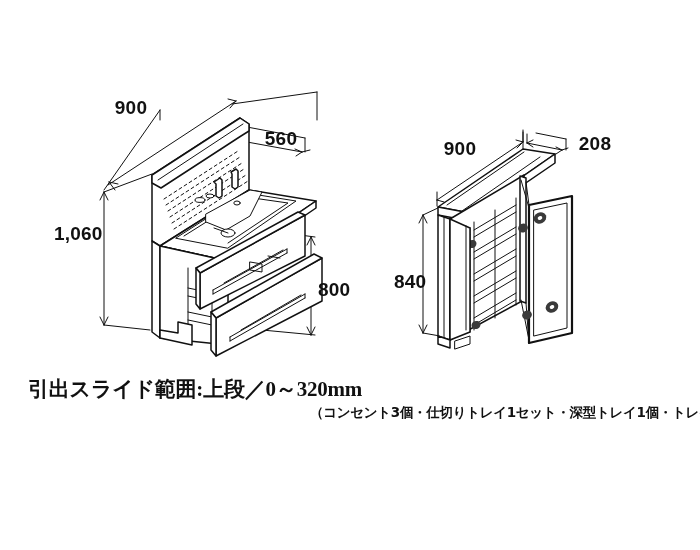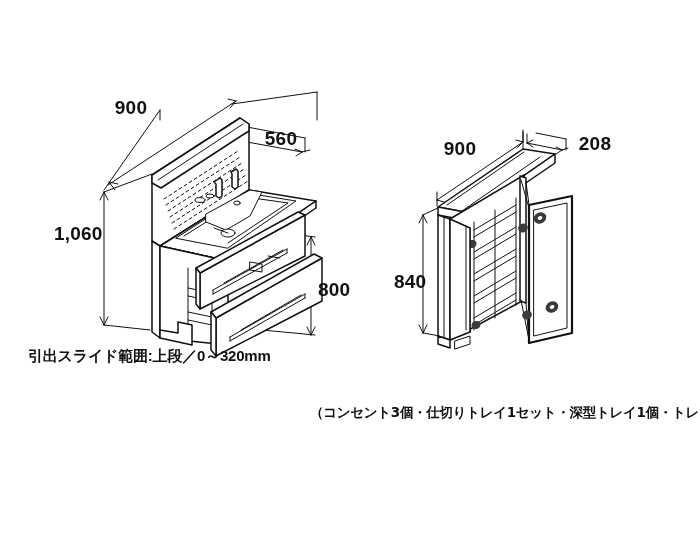--- a/index.html
+++ b/index.html
@@ -32,26 +32,27 @@
   }
   .dim-text {
     font-family: "Liberation Sans", "DejaVu Sans", sans-serif;
     font-size: 19px;
     font-weight: 700;
     fill: #111111;
     letter-spacing: 0.2px;
   }
   .note-line {
     position: absolute;
-    font-family: Liberation Sans, sans-serif;
-    font-size: 15px;
+    font-family: Liberation Serif, serif;
+    font-size: 21px;
     font-weight: 700;
     color: #111111;
     white-space: nowrap;
     letter-spacing: -0.2px;
+    margin-top: 28px;
   }
   .note-line-1 { left: 28px; top: 347px; }
   .note-line-2 { left: 155px; top: 375px; }
   .note-paren {
     position: absolute;
     left: 310px;
     top: 404px;
     font-family: "DejaVu Sans", "Liberation Sans", sans-serif;
     font-size: 13.5px;
     font-weight: 700;

